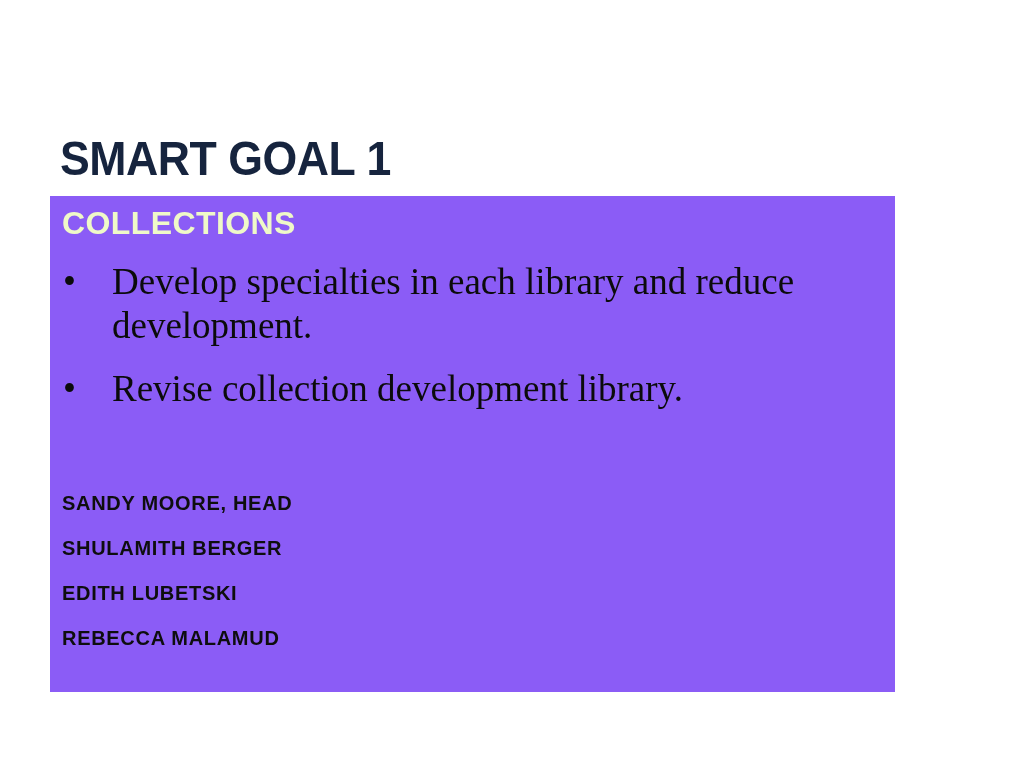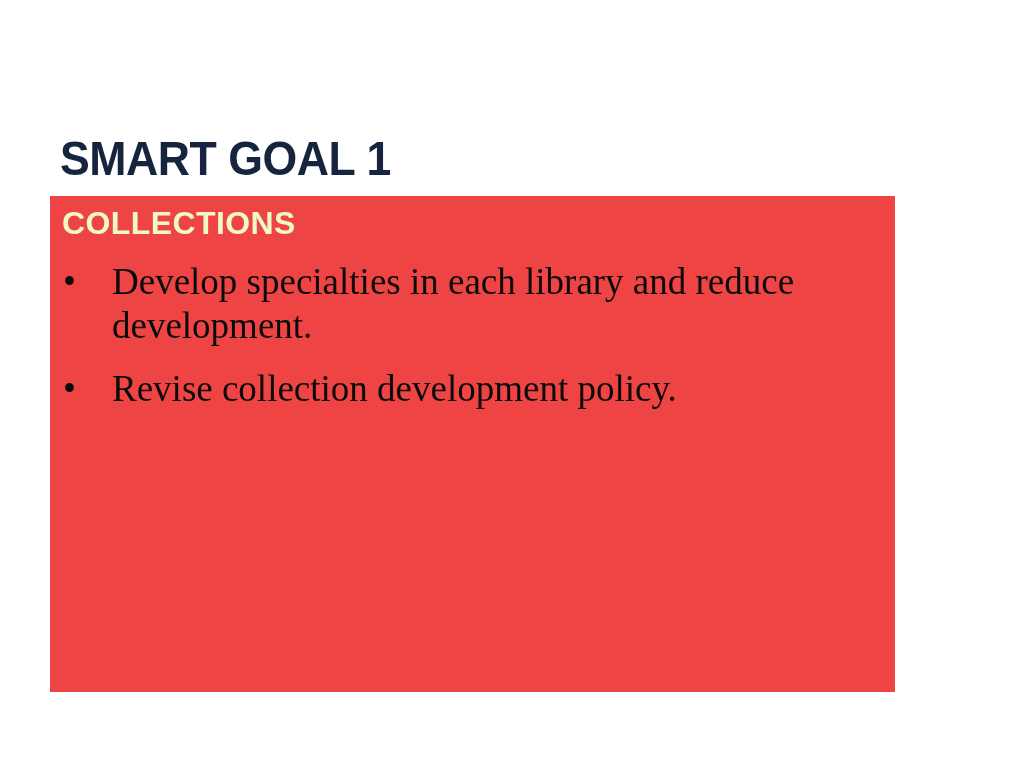--- a/index.html
+++ b/index.html
@@ -36,21 +36,21 @@
     transform-origin: left top;
   }
 
   
   #content-panel {
     position: absolute;
     left: 50px;
     top: 196px;
     width: 855px;
     height: 496px;
-    background: #ef4444;
+    background: #8b5cf6;
   }
 
   
   #section-heading {
     position: absolute;
     left: 12px;
     top: 11px;
     font-family: "Liberation Sans", sans-serif;
     font-weight: bold;
     font-size: 32px;
@@ -128,19 +128,25 @@
 
     <div id="section-heading">COLLECTIONS</div>
 
     <ul id="bullet-list">
       <li class="bullet-item">
         <span class="bullet-marker">•</span>
         <span class="bullet-text">Develop specialties in each library and reduce development.</span>
       </li>
       <li class="bullet-item">
         <span class="bullet-marker">•</span>
-        <span class="bullet-text">Revise collection development policy.</span>
+        <span class="bullet-text">Revise collection development library.</span>
       </li>
     </ul>
 
+    <ul id="presenter-list">
+      <li class="presenter-item">SANDY MOORE, HEAD</li>
+      <li class="presenter-item">SHULAMITH BERGER</li>
+      <li class="presenter-item">EDITH LUBETSKI</li>
+      <li class="presenter-item">REBECCA MALAMUD</li>
+    </ul>
 
   </div>
 </div>
 
 </body></html>

